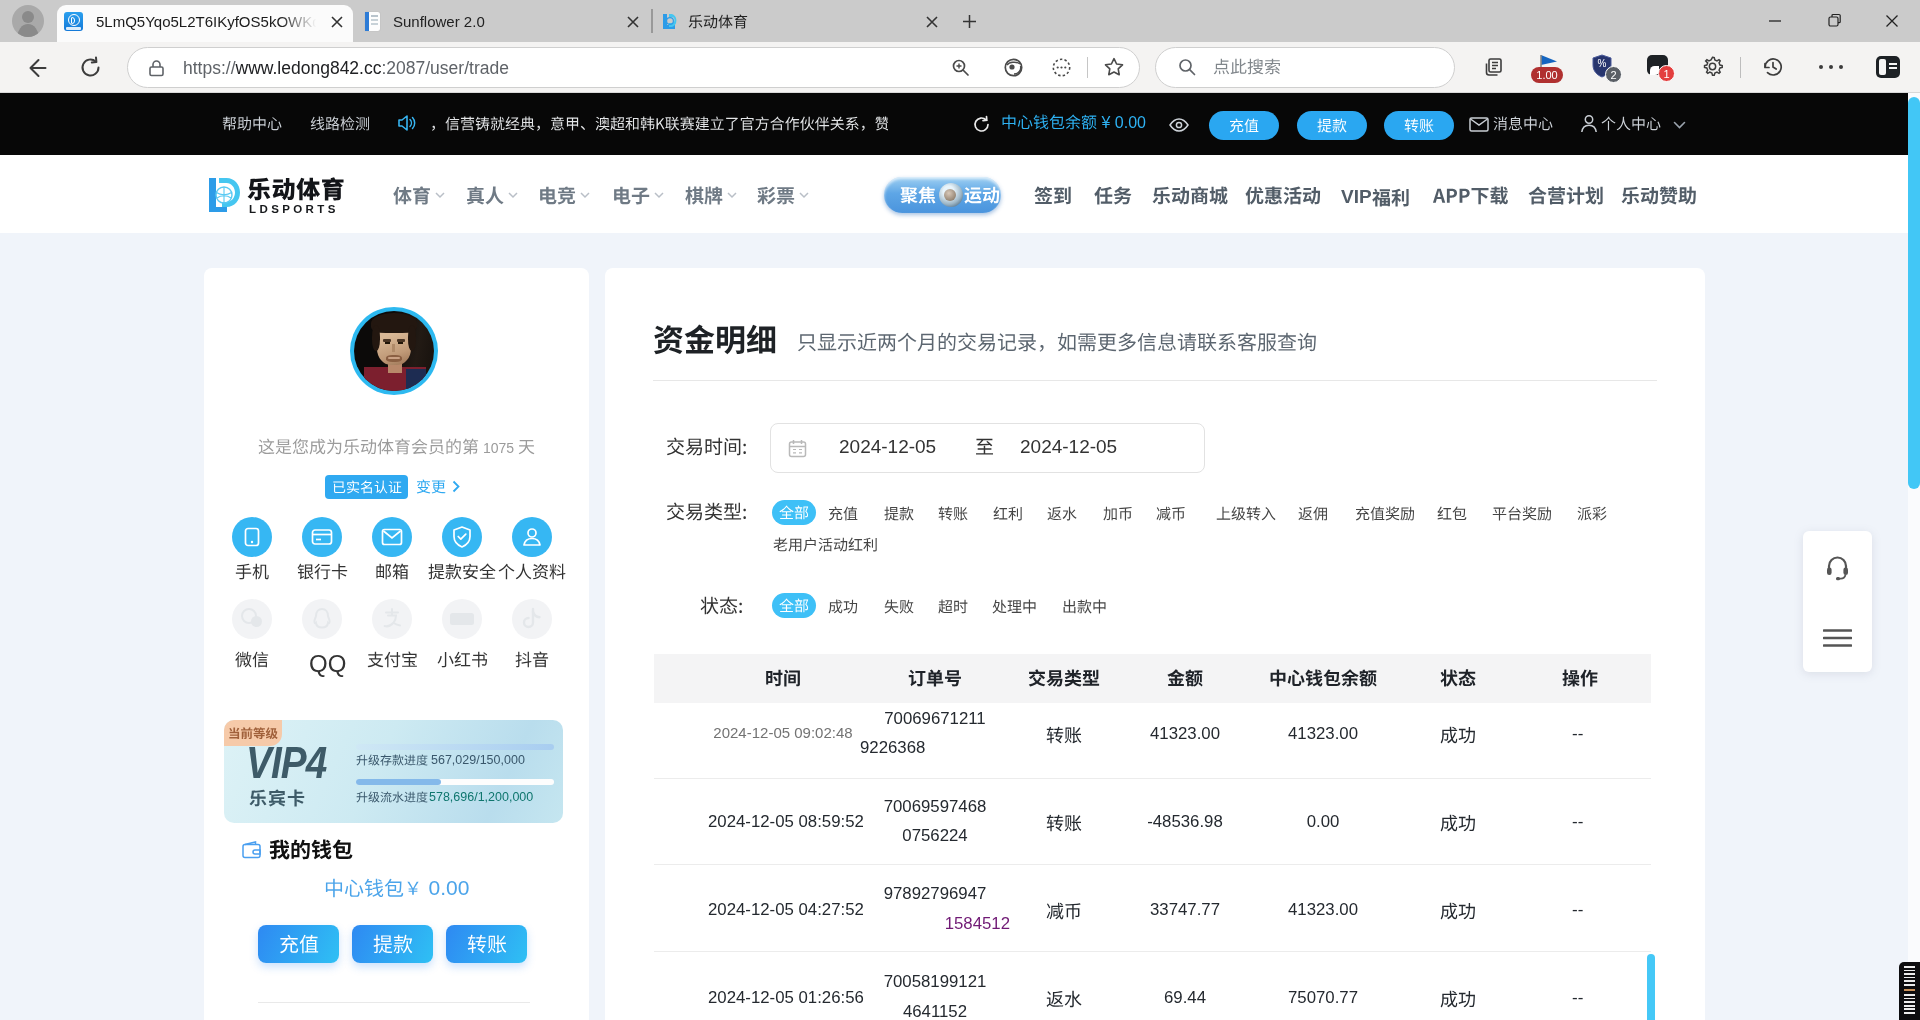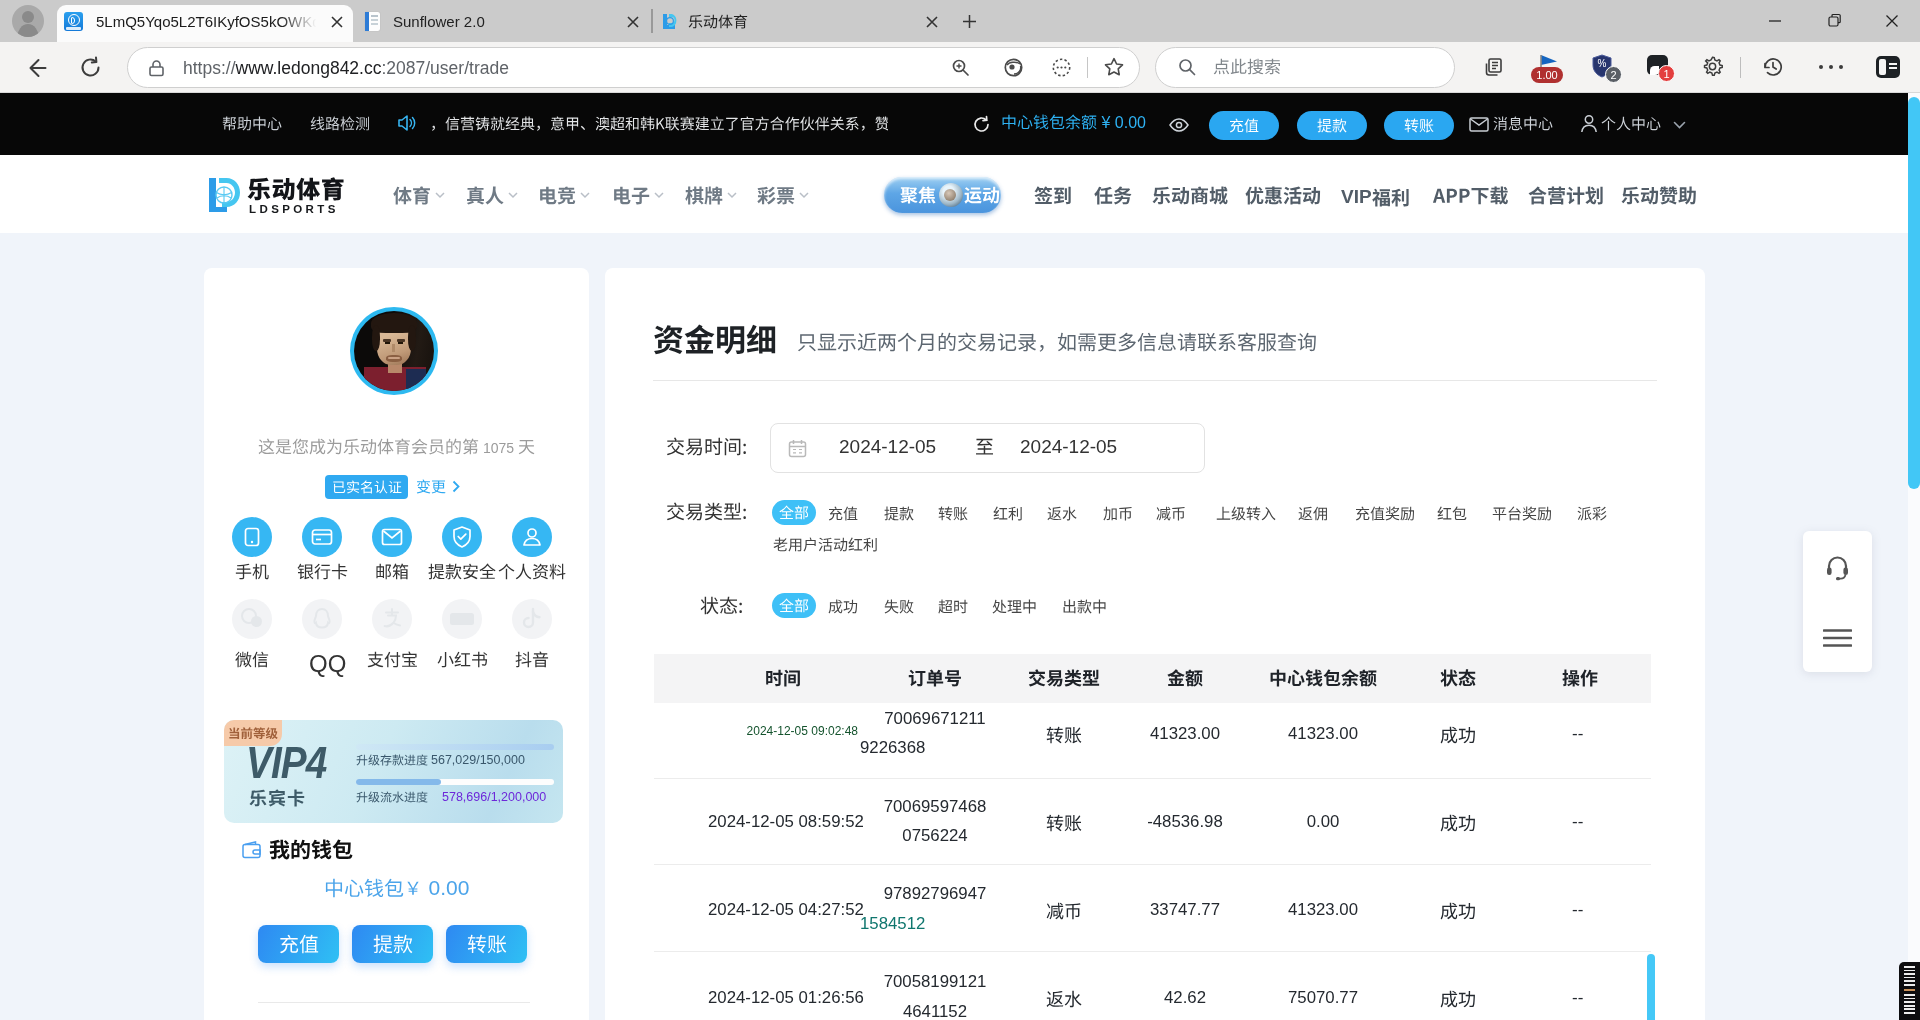--- a/index.html
+++ b/index.html
@@ -885,21 +885,21 @@
       <svg class="t" width="72.0" height="12" viewBox="0 -880 6000 1000" fill="#39576b">
         <g transform="scale(1,-1)">
           <use href="#q143"></use>
           <use href="#q144" x="1000"></use>
           <use href="#q148" x="2000"></use>
           <use href="#q149" x="3000"></use>
           <use href="#q146" x="4000"></use>
           <use href="#q147" x="5000"></use>
         </g>
       </svg>
-      <span style="font-size:12.5px;color:#6d28d9;margin-left:14px">578,696/1,200,000</span>
+      <span style="font-size:12.5px;color:#0f766e;margin-left:1px">578,696/1,200,000</span>
     </div>
     <svg class="a" style="left:242px;top:841px" width="20" height="18" viewBox="0 0 20 18">
       <rect x="1" y="3.5" width="17" height="13" rx="2" fill="none" stroke="#4a9ff0" stroke-width="1.5"></rect>
       <path d="M3 3.5L13.5 1v2.5" fill="none" stroke="#4a9ff0" stroke-width="1.5"></path>
       <path d="M13 9h5v4h-5a2 2 0 0 1 0-4z" fill="none" stroke="#4a9ff0" stroke-width="1.5"></path>
     </svg>
     <div class="a" style="left:269px;top:839px"><svg class="t" width="84.0" height="21" viewBox="0 -880 4000 1000" fill="#111">
         <g transform="scale(1,-1)">
           <use href="#q150"></use>
           <use href="#q151" x="1000"></use>
@@ -1216,21 +1216,21 @@
       </svg></div>
     <div class="a" style="left:1562px;top:669px"><svg class="t" width="36.0" height="18" viewBox="0 -880 2000 1000" fill="#1f2329">
         <g transform="scale(1,-1)">
           <use href="#q225"></use>
           <use href="#q226" x="1000"></use>
         </g>
       </svg></div>
     <div class="a" style="left:654px;top:778px;width:997px;height:1px;background:#ececec"></div>
     <div class="a" style="left:654px;top:864px;width:997px;height:1px;background:#ececec"></div>
     <div class="a" style="left:654px;top:951px;width:997px;height:1px;background:#ececec"></div>
-    <div class="a" style="left:708px;top:724px;width:150px;text-align:right;font-size:12px;color:#14532d;white-space:nowrap">2024-12-05 09:02:48</div>
+    <div class="a" style="left:708px;top:724px;width:150px;text-align:center;font-size:15px;color:#737373;white-space:nowrap">2024-12-05 09:02:48</div>
     <div class="a" style="left:860px;top:709px;width:150px;text-align:center;font-size:16.8px;color:#24292f">70069671211</div>
     <div class="a" style="left:860px;top:738px;width:150px;font-size:16.8px;color:#24292f">9226368</div>
     <div class="a" style="left:1046px;top:726px"><svg class="t" width="36.0" height="18" viewBox="0 -880 2000 1000" fill="#24292f">
         <g transform="scale(1,-1)">
           <use href="#q53"></use>
           <use href="#q54" x="1000"></use>
         </g>
       </svg></div>
     <div class="a" style="left:1110px;top:724px;width:150px;text-align:center;font-size:16.8px;color:#24292f">41323.00</div>
     <div class="a" style="left:1248px;top:724px;width:150px;text-align:center;font-size:16.8px;color:#24292f">41323.00</div>
@@ -1254,21 +1254,21 @@
     <div class="a" style="left:1248px;top:812px;width:150px;text-align:center;font-size:16.8px;color:#24292f">0.00</div>
     <div class="a" style="left:1440px;top:814px"><svg class="t" width="36.0" height="18" viewBox="0 -880 2000 1000" fill="#24292f">
         <g transform="scale(1,-1)">
           <use href="#q103"></use>
           <use href="#q204" x="1000"></use>
         </g>
       </svg></div>
     <div class="a" style="left:1572px;top:812px;font-size:17px;color:#24292f">--</div>
     <div class="a" style="left:708px;top:900px;width:150px;text-align:center;font-size:16.8px;color:#24292f;white-space:nowrap">2024-12-05 04:27:52</div>
     <div class="a" style="left:860px;top:884px;width:150px;text-align:center;font-size:16.8px;color:#24292f">97892796947</div>
-    <div class="a" style="left:860px;top:914px;width:150px;text-align:left;font-size:16.8px;color:#0f766e">1584512</div>
+    <div class="a" style="left:860px;top:914px;width:150px;text-align:right;font-size:16.8px;color:#701a75">1584512</div>
     <div class="a" style="left:1046px;top:902px"><svg class="t" width="36.0" height="18" viewBox="0 -880 2000 1000" fill="#24292f">
         <g transform="scale(1,-1)">
           <use href="#q188"></use>
           <use href="#q187" x="1000"></use>
         </g>
       </svg></div>
     <div class="a" style="left:1110px;top:900px;width:150px;text-align:center;font-size:16.8px;color:#24292f">33747.77</div>
     <div class="a" style="left:1248px;top:900px;width:150px;text-align:center;font-size:16.8px;color:#24292f">41323.00</div>
     <div class="a" style="left:1440px;top:902px"><svg class="t" width="36.0" height="18" viewBox="0 -880 2000 1000" fill="#24292f">
         <g transform="scale(1,-1)">
@@ -1279,21 +1279,21 @@
     <div class="a" style="left:1572px;top:900px;font-size:17px;color:#24292f">--</div>
     <div class="a" style="left:708px;top:988px;width:150px;text-align:right;font-size:16.8px;color:#24292f;white-space:nowrap">2024-12-05 01:26:56</div>
     <div class="a" style="left:860px;top:972px;width:150px;text-align:center;font-size:16.8px;color:#24292f">70058199121</div>
     <div class="a" style="left:860px;top:1002px;width:150px;text-align:center;font-size:16.8px;color:#24292f">4641152</div>
     <div class="a" style="left:1046px;top:990px"><svg class="t" width="36.0" height="18" viewBox="0 -880 2000 1000" fill="#24292f">
         <g transform="scale(1,-1)">
           <use href="#q185"></use>
           <use href="#q149" x="1000"></use>
         </g>
       </svg></div>
-    <div class="a" style="left:1110px;top:988px;width:150px;text-align:center;font-size:16.8px;color:#24292f">42.62</div>
+    <div class="a" style="left:1110px;top:988px;width:150px;text-align:center;font-size:16.8px;color:#24292f">69.44</div>
     <div class="a" style="left:1248px;top:988px;width:150px;text-align:center;font-size:16.8px;color:#24292f">75070.77</div>
     <div class="a" style="left:1440px;top:990px"><svg class="t" width="36.0" height="18" viewBox="0 -880 2000 1000" fill="#24292f">
         <g transform="scale(1,-1)">
           <use href="#q103"></use>
           <use href="#q204" x="1000"></use>
         </g>
       </svg></div>
     <div class="a" style="left:1572px;top:988px;font-size:17px;color:#24292f">--</div>
     <div class="a" style="left:1647px;top:954px;width:8px;height:66px;border-radius:4px 4px 0 0;background:#45c8f7"></div>
     <div class="a" style="left:1803px;top:531px;width:69px;height:141px;background:#fff;border-radius:6px;box-shadow:0 2px 10px rgba(120,130,150,.18)"></div>

